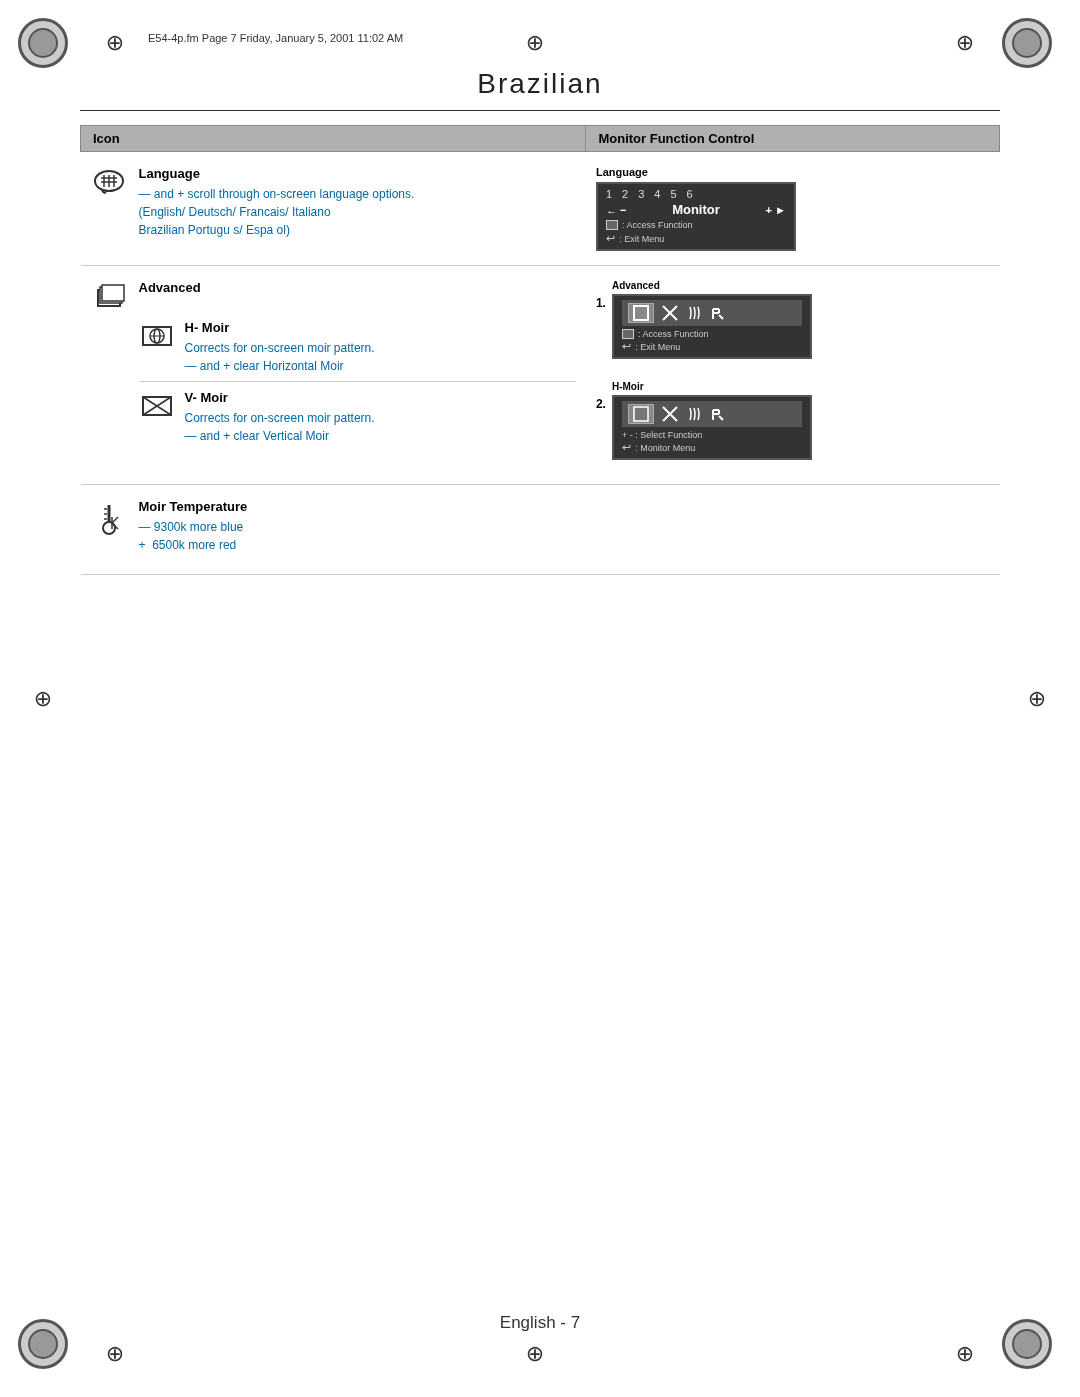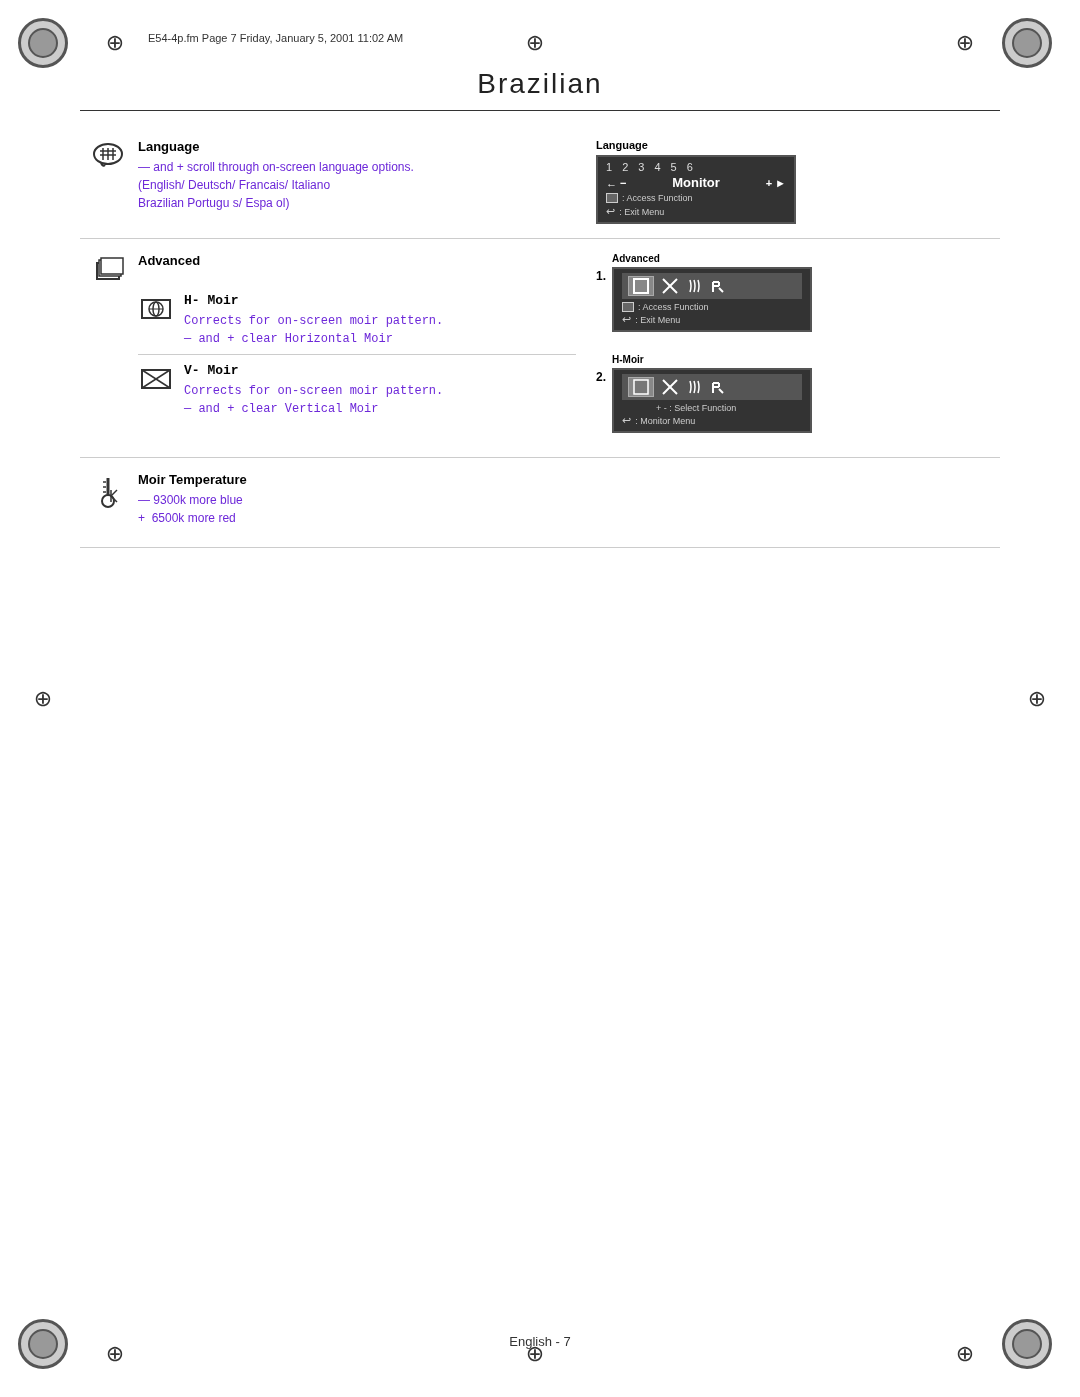--- a/index.html
+++ b/index.html
@@ -168,27 +168,26 @@
 
     .item-title {
       font-weight: bold;
       font-size: 13px;
       margin-bottom: 4px;
     }
 
     .item-desc {
       font-size: 12px;
       line-height: 1.5;
-      color: #6d28d9;
+      color: #0369a1;
     }
 
     .sub-section {
       margin-left: 48px;
       margin-top: 8px;
-      font-family: Liberation Mono, monospace;
     }
 
     .sub-icon-row {
       display: flex;
       align-items: flex-start;
       gap: 10px;
       margin-bottom: 4px;
     }
 
     
@@ -298,24 +297,24 @@
     
     .section-sep {
       border: none;
       border-top: 1px solid #ccc;
       margin: 6px 0;
     }
 
     
     .footer {
       position: absolute;
-      bottom: 48px;
+      bottom: 64px;
       width: 100%;
       text-align: center;
-      font-size: 13px;
+      font-size: 17px;
       color: #333;
     }
 
     
     svg {
       display: block;
     }
   </style>
 </head>
 <body>
@@ -352,20 +351,24 @@
 
 <div class="file-info">E54-4p.fm  Page 7  Friday, January 5, 2001  11:02 AM</div>
 
 <h1 class="page-title">Brazilian</h1>
 <div class="title-line"></div>
 
 <div class="content">
   <table class="main-table">
 
     <tbody>
+        <tr class="header-row">
+      <td>Icon</td>
+      <td colspan="1">Monitor Function Control</td>
+    </tr>
 
     <tr class="content-row">
       <td class="left-col">
         <div class="icon-text-row">
           <div class="item-icon">
 
             <svg width="34" height="28" viewBox="0 0 34 28">
               <ellipse cx="17" cy="13" rx="14" ry="10" fill="none" stroke="#333" stroke-width="2"></ellipse>
               <path d="M10 22 Q12 26 14 24" fill="none" stroke="#333" stroke-width="2"></path>
               <line x1="9" y1="10" x2="25" y2="10" stroke="#333" stroke-width="1.5"></line>
@@ -544,21 +547,21 @@
                   <svg width="16" height="16" viewBox="0 0 16 16">
                     <line x1="3" y1="14" x2="3" y2="4" stroke="#fff" stroke-width="2"></line>
                     <line x1="3" y1="4" x2="9" y2="4" stroke="#fff" stroke-width="2"></line>
                     <line x1="9" y1="4" x2="9" y2="8" stroke="#fff" stroke-width="2"></line>
                     <line x1="3" y1="8" x2="9" y2="8" stroke="#fff" stroke-width="2"></line>
                     <line x1="9" y1="10" x2="13" y2="14" stroke="#fff" stroke-width="2"></line>
                   </svg>
                 </span>
               </div>
               <div class="adv-access">
-                <span style="font-size:9px; color:#ccc;margin-left:34px;">+ - : Select Function</span>
+                <span style="font-size:9px; color:#ccc;">+ - : Select Function</span>
               </div>
               <div class="adv-exit">
                 <span style="font-size:11px; color:#ccc;">↩</span>
                 <span>: Monitor Menu</span>
               </div>
             </div>
           </div>
         </div>
       </td>
     </tr>

